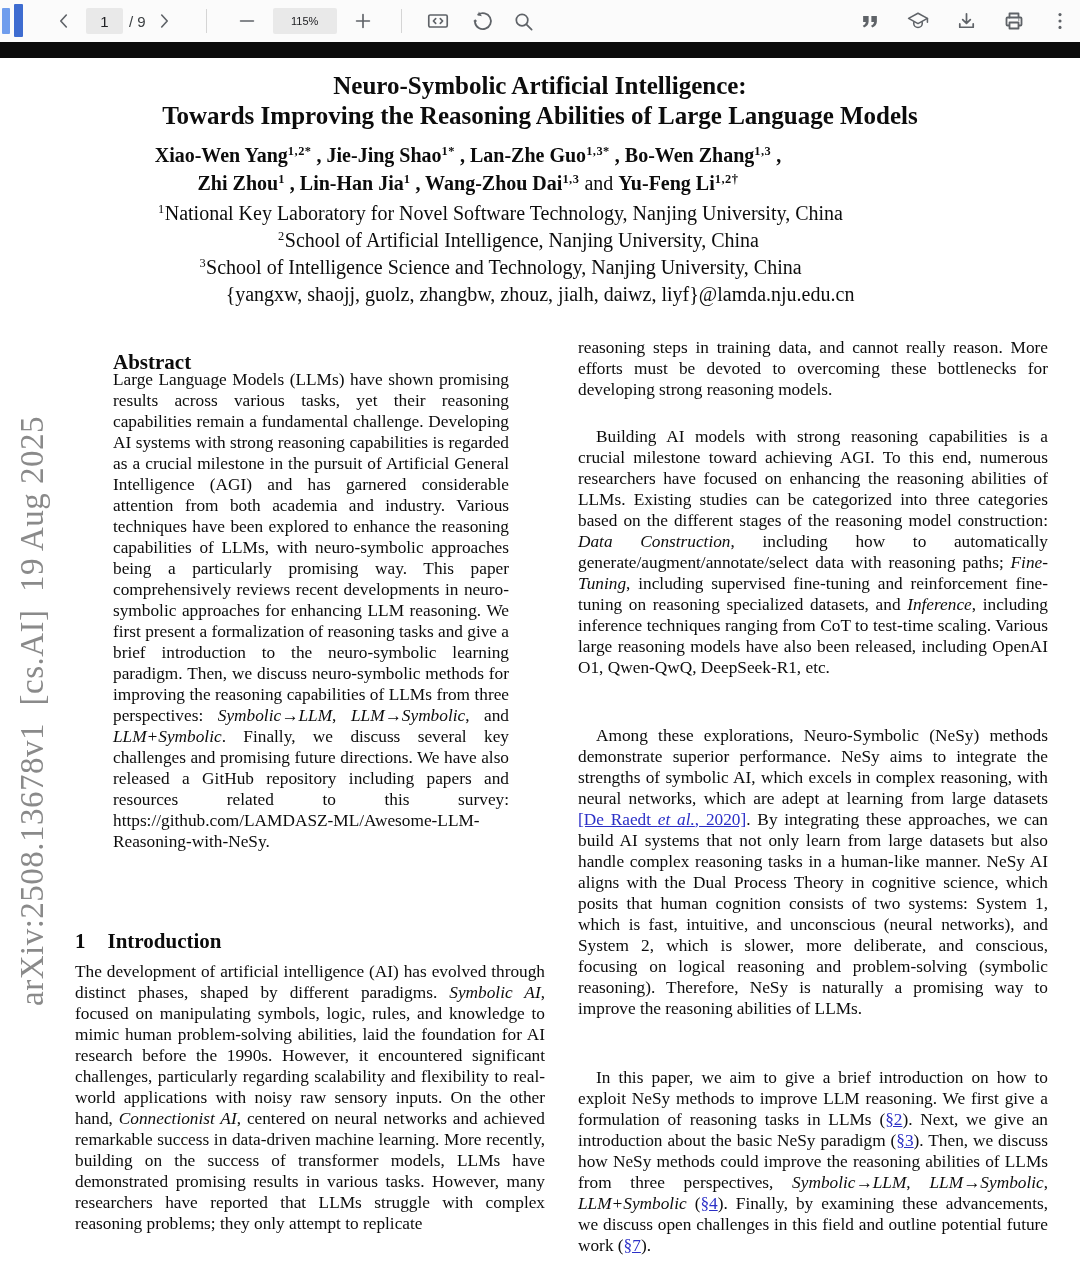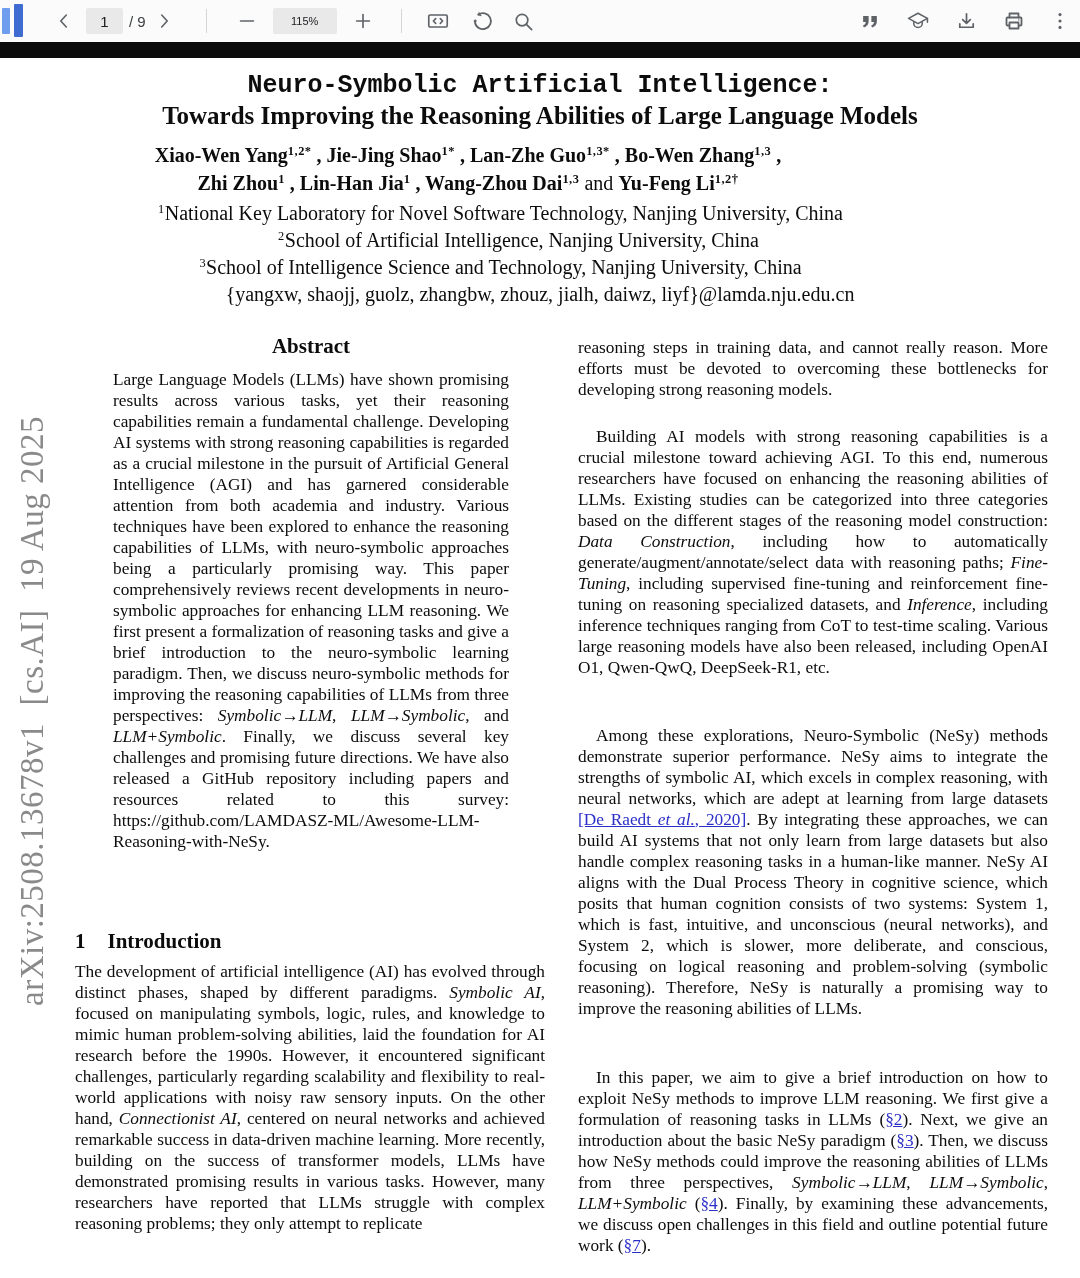--- a/index.html
+++ b/index.html
@@ -30,21 +30,21 @@
           font-family:"Liberation Serif","DejaVu Serif",serif; color:#0c0c0c; }
   .abs { position:absolute; }
 
   .title { width:1080px; text-align:center; font-size:25px; font-weight:bold; line-height:30px; }
   .authors { width:936px; text-align:center; font-size:20px; font-weight:bold; }
   .affil { width:1001px; text-align:center; font-size:20px; }
   .email { width:1080px; text-align:center; font-size:20px; }
 
   .col-text { font-size:17.3px; line-height:21px; text-align:justify; hyphens:auto; -webkit-hyphens:auto; }
   .indent { text-indent:18px; }
-  .abstract-head { width:396px; text-align:center; font-size:21px; font-weight:bold; }
+  .abstract-head { width:396px; text-align:left; font-size:21px; font-weight:bold;margin-top:16px; }
   .section-head { font-size:21px; font-weight:bold; }
   .section-head .num { margin-right:22px; }
 
   .seg-i { font-style:italic; }
   .seg-n { font-weight:normal; }
   .seg-sup { font-size:62%; position:relative; top:-0.55em; letter-spacing:0.5px; }
   .seg-link { color:#2b2fc7; text-decoration:underline; cursor:pointer; }
   .seg-linki { color:#2b2fc7; text-decoration:underline; font-style:italic; cursor:pointer; }
 
   .watermark { width:690px; height:40px; font-size:33px; color:#8a8a8a; letter-spacing:0.5px;
@@ -160,21 +160,21 @@
   </div>
   <div style="width:8px;"></div>
 </div>
 
 <div class="page-gap"></div>
 
 <div class="page">
 
   <div class="abs watermark" style="left:14px; top:948px;">arXiv:2508.13678v1  [cs.AI]  19 Aug 2025</div>
 
-  <div class="abs title" style="top:13px;font-family:Liberation Mono, monospace;">Neuro-Symbolic Artificial Intelligence:</div>
+  <div class="abs title" style="top:13px;">Neuro-Symbolic Artificial Intelligence:</div>
   <div class="abs title" style="top:43px;">Towards Improving the Reasoning Abilities of Large Language Models</div>
 
   <div class="abs authors" style="top:86px;"><span>Xiao-Wen Yang</span><span class="seg-sup">1,2*</span><span> , Jie-Jing Shao</span><span class="seg-sup">1*</span><span> , Lan-Zhe Guo</span><span class="seg-sup">1,3*</span><span> , Bo-Wen Zhang</span><span class="seg-sup">1,3</span><span> ,</span></div>
   <div class="abs authors" style="top:114px;"><span>Zhi Zhou</span><span class="seg-sup">1</span><span> , Lin-Han Jia</span><span class="seg-sup">1</span><span> , Wang-Zhou Dai</span><span class="seg-sup">1,3</span><span class="seg-n">  and  </span><span>Yu-Feng Li</span><span class="seg-sup">1,2†</span></div>
 
   <div class="abs affil" style="top:144px;"><span class="seg-sup">1</span><span>National Key Laboratory for Novel Software Technology, Nanjing University, China</span></div>
   <div class="abs affil" style="top:171px;padding-left:36px;"><span class="seg-sup">2</span><span>School of Artificial Intelligence, Nanjing University, China</span></div>
   <div class="abs affil" style="top:198px;"><span class="seg-sup">3</span><span>School of Intelligence Science and Technology, Nanjing University, China</span></div>
   <div class="abs email" style="top:225px;">{yangxw, shaojj, guolz, zhangbw, zhouz, jialh, daiwz, liyf}@lamda.nju.edu.cn</div>
 

